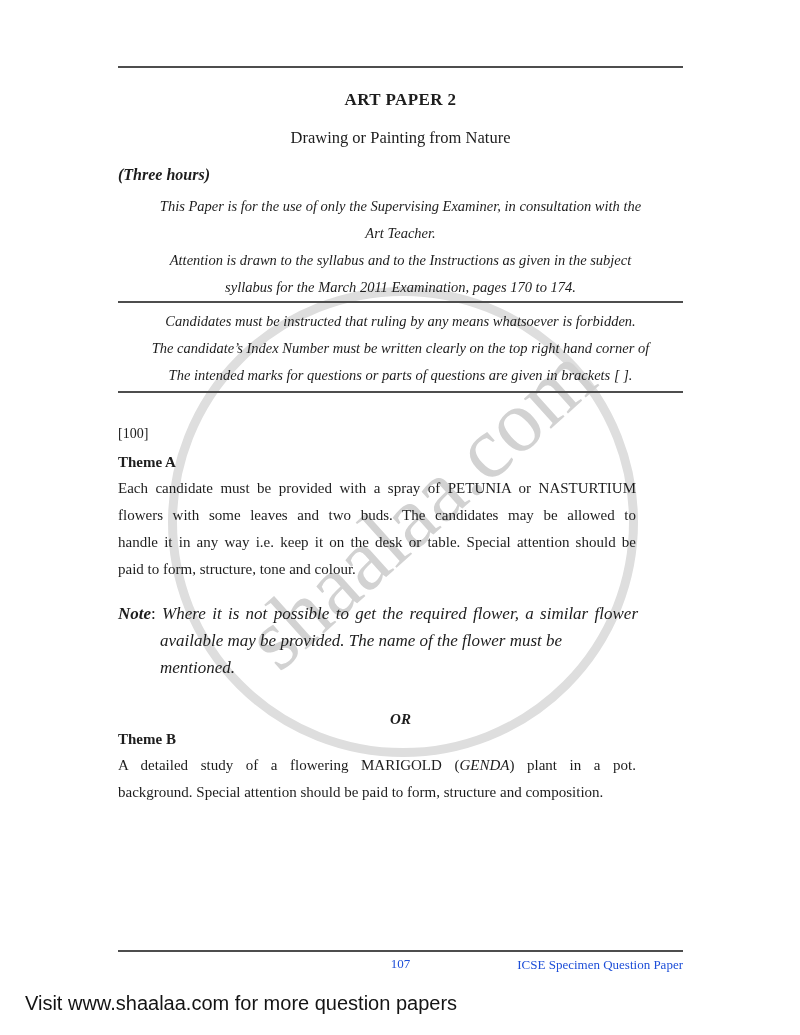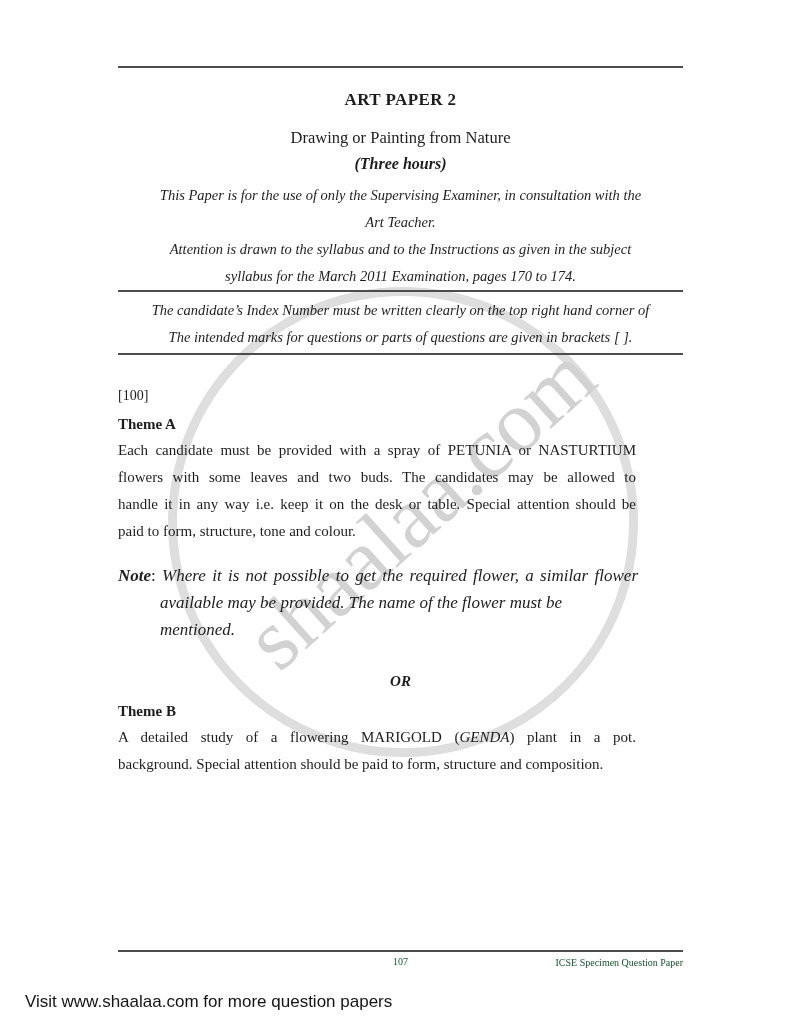--- a/index.html
+++ b/index.html
@@ -64,46 +64,45 @@
     letter-spacing: 0.4px;
   }
   .doc-subtitle {
     margin-top: 15px;
     font-size: 16.5px;
     font-weight: 400;
     text-align: center;
     line-height: 22px;
   }
   .doc-hours {
-    margin-top: 4px;
+    margin-top: 15px;
     font-size: 16px;
     font-weight: 700;
     font-style: italic;
-    text-align: center;
     line-height: 22px;
   }
 
   .centered-block { font-size: 14.5px; font-weight: 400; font-style: italic; }
   .centered-block .line { text-align: center; line-height: 27px; }
   .preamble { margin-top: 7px; }
   .notice { margin-top: 5px; }
 
   .attempt-row {
     margin-top: 31px;
     display: flex;
     justify-content: space-between;
     align-items: baseline;
     line-height: 20px;
   }
   .attempt-text { font-size: 15px; font-weight: 700; font-style: italic; }
   .attempt-marks { font-size: 14px; font-weight: 400; }
 
   .theme-heading { font-size: 15px; font-weight: 700; line-height: 20px; }
   .theme-a-heading { margin-top: 8px; }
-  .theme-b-heading { margin-top: 10px; }
+  .theme-b-heading { }
 
   .body-para { width: 518px; font-size: 15px; }
   .body-para .bline { line-height: 27px; }
   .theme-a-para { margin-top: 3px; }
   .theme-b-para { margin-top: 3px; }
 
   .jl { text-align: justify; text-align-last: justify; }
   .last-line { text-align: left; text-align-last: left; }
   .em { font-style: italic; }
 
@@ -123,22 +122,22 @@
   }
 
   
   .doc-footer {
     position: absolute;
     left: 118px;
     top: 950px;
     width: 565px;
     border-top: 2px solid var(--rule, #4d4d4d);
     height: 26px;
-    font-size: 10px;
-    color: #14532d;
+    font-size: 13px;
+    color: #1d4ed8;
     z-index: 2;
     font-family: Liberation Serif, serif;
   }
   .page-number {
     position: absolute;
     left: 50%;
     transform: translateX(-50%);
     top: 4px;
   }
   .publication {
@@ -146,21 +145,21 @@
     right: 0;
     top: 5px;
   }
 
   
   .site-banner {
     position: absolute;
     left: 25px;
     top: 992px;
     font-family: "Liberation Sans", "DejaVu Sans", sans-serif;
-    font-size: 17px;
+    font-size: 20px;
     color: #141414;
     z-index: 3;
   }
 </style>
 </head>
 <body style="--ink: #1d1d1d; --rule: #4d4d4d; --wm-ring: #dedede; --wm-text: #d2d2d2;">
 
 <div class="watermark-ring"></div>
 <div class="watermark-text">shaalaa.com</div>
 
@@ -175,20 +174,21 @@
   <div class="centered-block preamble">
     <div class="line">This Paper is for the use of only the Supervising Examiner, in consultation with the</div>
     <div class="line">Art Teacher.</div>
     <div class="line">Attention is drawn to the syllabus and to the Instructions as given in the subject</div>
     <div class="line">syllabus for the March 2011 Examination, pages 170 to 174.</div>
   </div>
 
   <hr class="rule rule-2">
 
   <div class="centered-block notice">
+    <div class="line">Candidates must be instructed that ruling by any means whatsoever is forbidden.</div>
     <div class="line">The candidate’s Index Number must be written clearly on the top right hand corner of</div>
     <div class="line">The intended marks for questions or parts of questions are given in brackets [ ].</div>
   </div>
 
   <hr class="rule rule-3">
 
   <div class="attempt-row">
     <span class="attempt-marks">[100]</span>
   </div>
 

